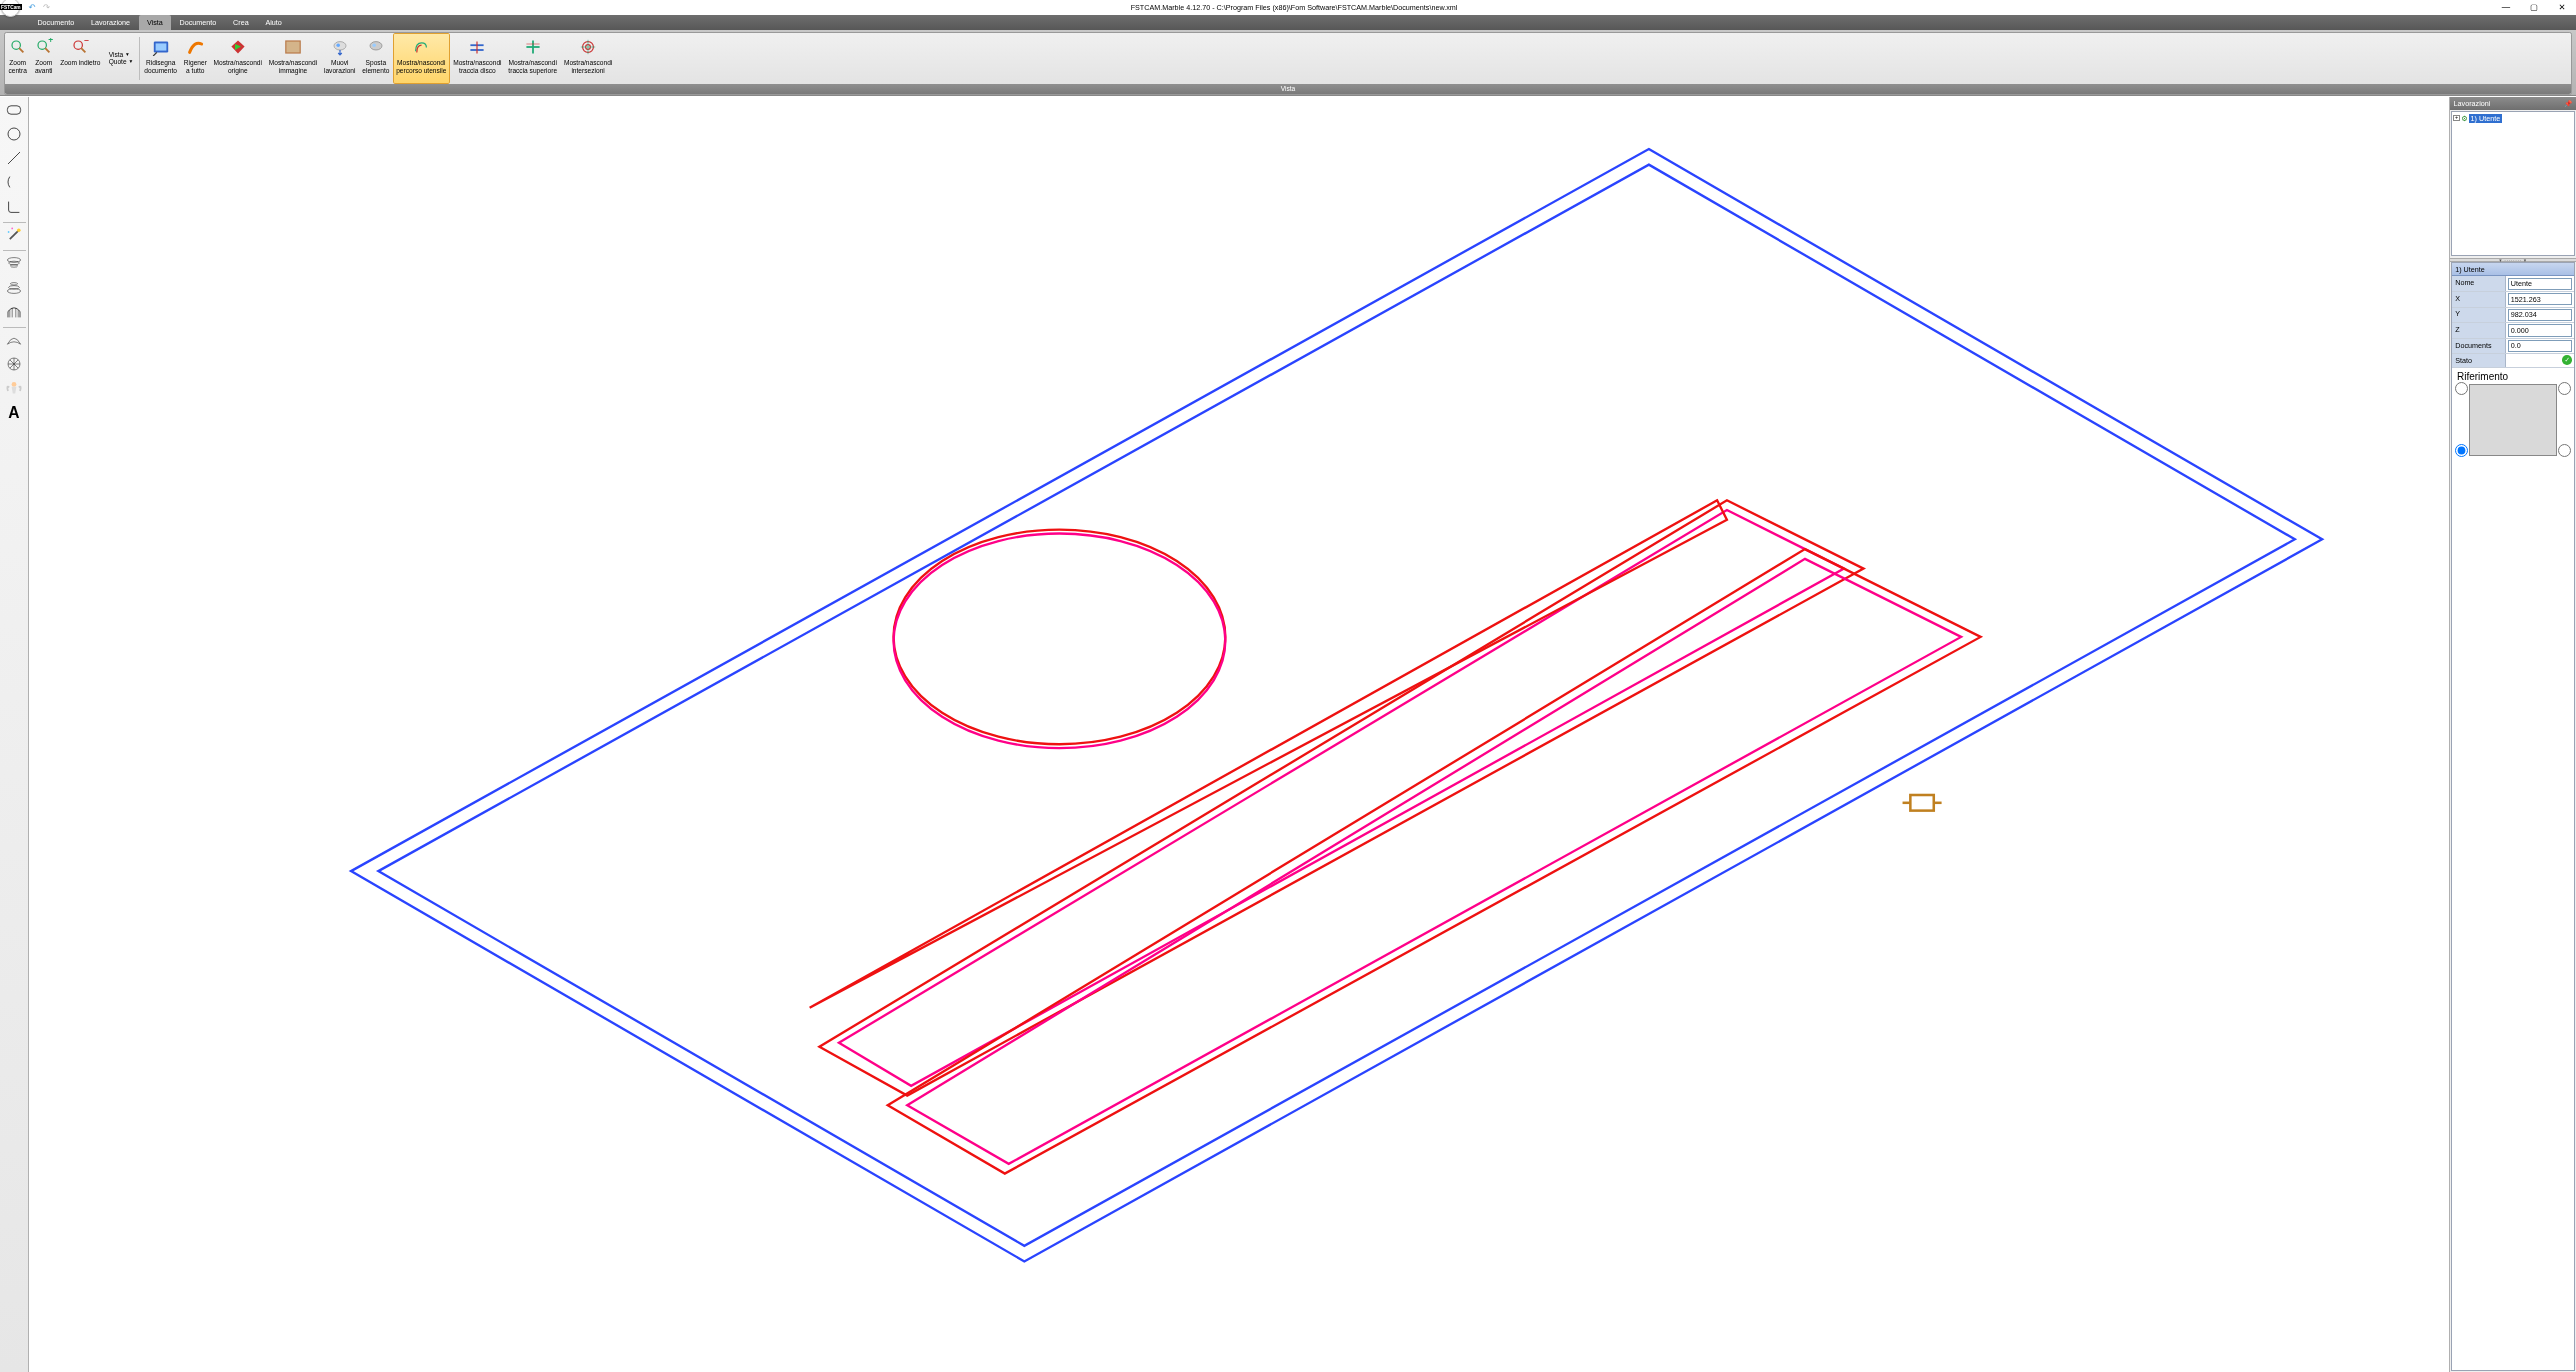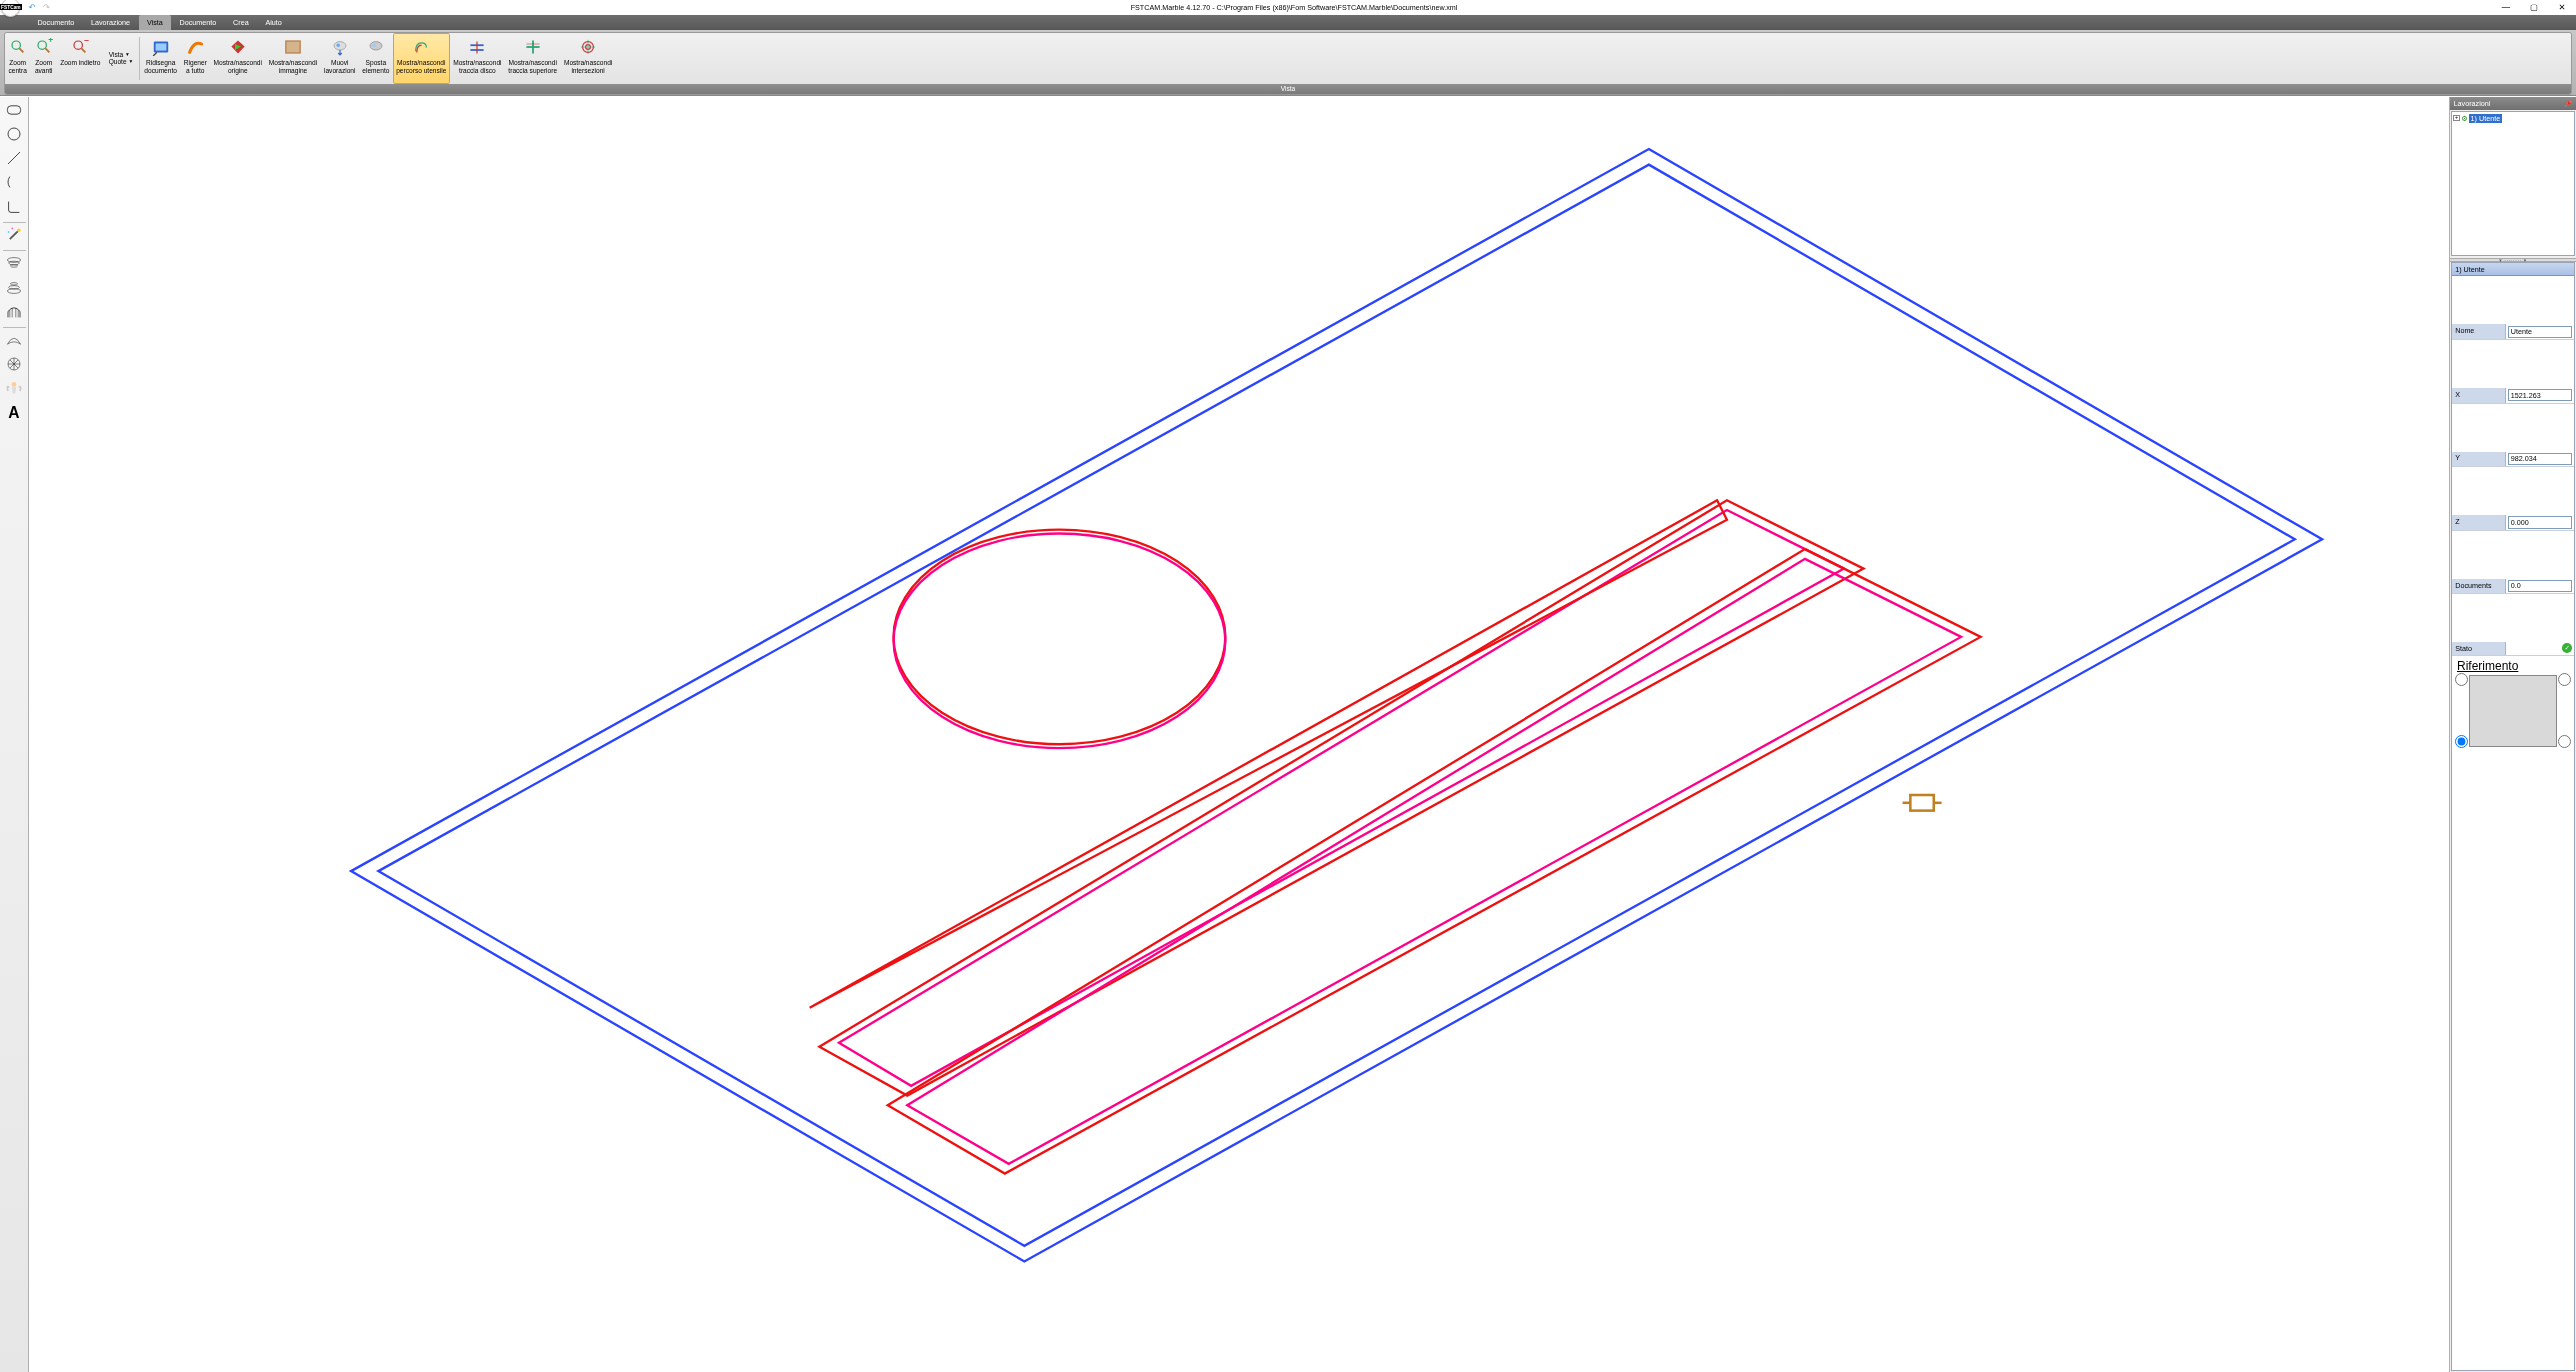--- a/index.html
+++ b/index.html
@@ -50,28 +50,28 @@
 .panel-header { height: 13.3px; background: linear-gradient(#8c8c8c,#6f6f6f); color: #fff; font-size: 7.2px; display: flex; align-items: center; padding: 0 3.6px; justify-content: space-between;}
 .panel-header .pin{ font-size:6.6px;}
 .tree-area { flex: 0 0 145px; background:#fff; border:0.6px solid #9aa3b4; margin:1.2px; overflow:auto; font-size:7.2px; padding:1.2px;}
 .tree-node{ display:flex; align-items:center; gap:1.2px; white-space:nowrap;}
 .tree-expander{ width:6.6px; height:6.6px; border:0.6px solid #888; display:flex; align-items:center; justify-content:center; font-size:5.4px; line-height:1; cursor:pointer;}
 .tree-node .sel{ background:#2f6fd0; color:#fff; padding:0 1.8px;}
 .splitter{ height:4.2px; background:#dcdcdc; border-top:0.6px solid #aaa; border-bottom:0.6px solid #aaa; text-align:center; font-size:4.8px; line-height:4.2px; color:#555; cursor:row-resize; letter-spacing:0.6px;}
 
 .prop-grid{ flex:1; overflow:auto; background:#fff; font-size:7.2px; border:0.6px solid #9aa3b4; margin:0 1.2px 1.2px 1.2px;}
 .prop-title{ background:linear-gradient(#c7d6ef,#a9c0e6); padding:1.8px 3px; border-bottom:0.6px solid #7a95c2; font-size:7.2px;}
-.prop-row{ display:flex; border-bottom:0.6px solid #c7d0dc;margin-top:48px;}
+.prop-row{ display:flex; border-bottom:0.6px solid #c7d0dc;}
 .prop-row .k{ width:54px; background:#cdd9eb; padding:1.8px 3px; border-right:0.6px solid #a9b6c9;}
 .prop-row .v{ flex:1; padding:1.2px 1.8px; display:flex; align-items:flex-start;}
 .prop-row .v input{ width:100%; border:0.6px solid #7f9db9; font-size:7.2px; padding:0.6px 1.8px;}
 .prop-row.status .v{ justify-content:flex-end;}
 .status-ok{ width:9.7px; height:9.7px; border-radius:50%; background:#33b233; display:flex; align-items:center; justify-content:center; color:#fff; font-size:6.6px;}
 .ref-section{ padding:2.4px 4.8px;}
-.ref-label{ font-size:12px; padding:1.2px 0;text-decoration:underline;}
+.ref-label{ font-size:10px; padding:1.2px 0;}
 .ref-grid{ display:grid; grid-template-columns: 9.7px 1fr 9.7px; grid-template-rows:9.7px 1fr 9.7px; gap:2.4px; align-items:center; justify-items:center; height:72px;}
 .ref-preview{ grid-column:2; grid-row:1 / span 3; align-self:stretch; justify-self:stretch; background:#d9d9d9; border:0.6px solid #888;}
 input[type=radio]{ cursor:pointer;}
 
 
 .ic svg{ width:18px; height:18px;}
 .tool-btn svg{ width:18px; height:18px;}
 </style>
 </head>
 <body>

